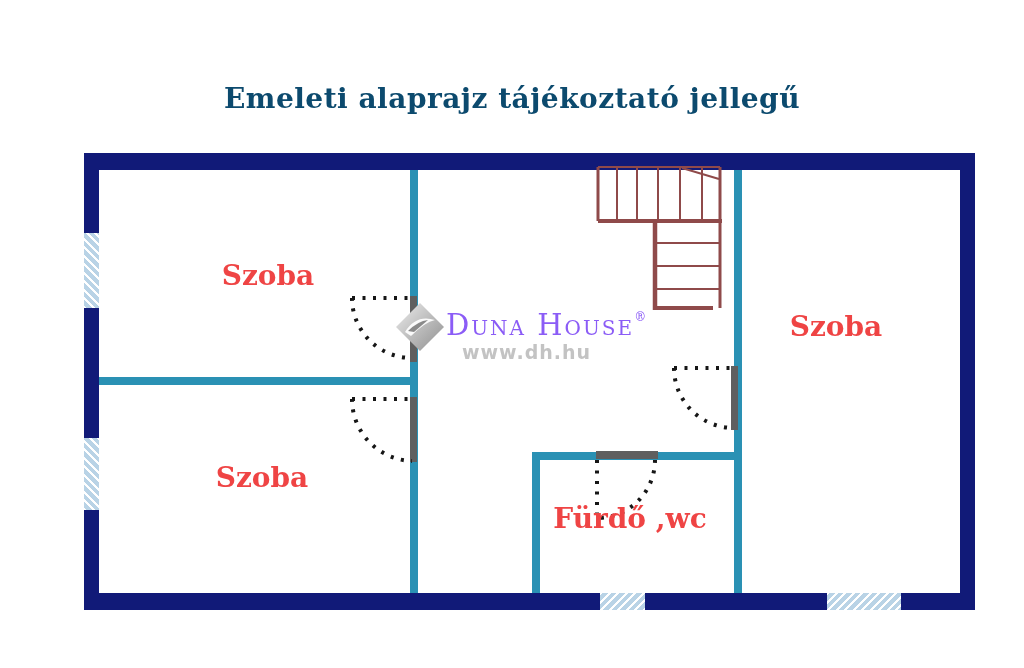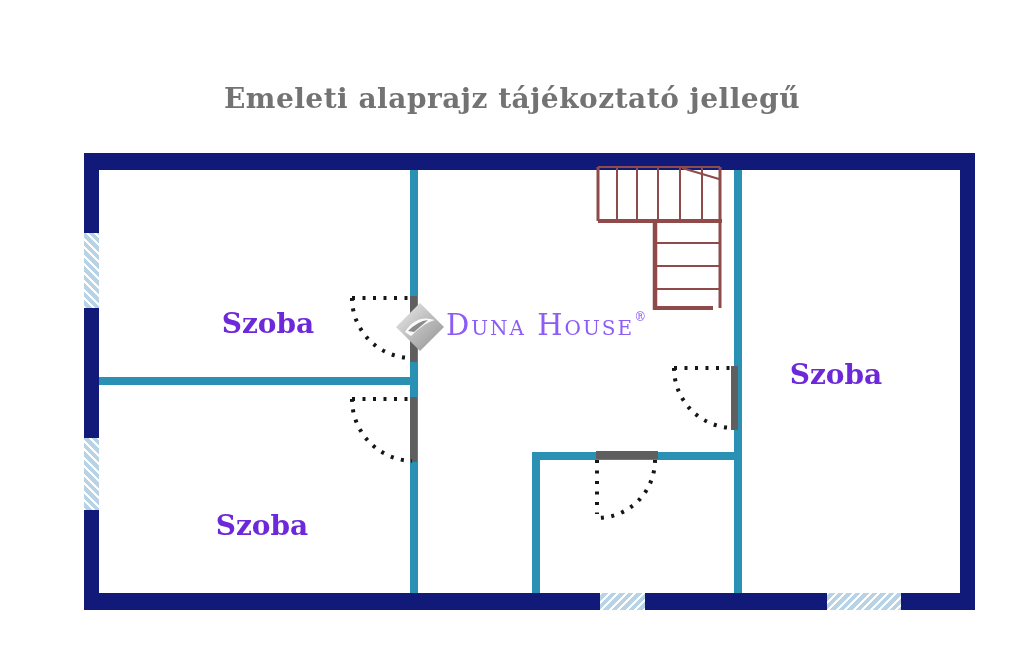--- a/index.html
+++ b/index.html
@@ -2,29 +2,29 @@
 <html><head>
 <meta charset="utf-8">
 <style>
   html,body{margin:0;padding:0;background:#ffffff;}
   .canvas{
     position:relative;width:1024px;height:668px;background:#ffffff;
     font-family:"DejaVu Serif","Liberation Serif",serif;overflow:hidden;
   }
   .title{
     position:absolute;left:0;top:82px;width:1024px;text-align:center;
-    font-size:28px;font-weight:bold;color:#737373;letter-spacing:.5px;
+    font-size:28px;font-weight:bold;color:#0c4a6e;letter-spacing:.5px;
   }
   .wall{position:absolute;background:#111a78;}
   .iwall{position:absolute;background:#2a91b4;}
   .win-v{position:absolute;background:repeating-linear-gradient(45deg,#ffffff 0 2px,#b9d3e6 2px 6px);}
   .win-h{position:absolute;background:repeating-linear-gradient(135deg,#ffffff 0 2px,#b9d3e6 2px 6px);}
   .room-label{
     position:absolute;transform:translate(-50%,-50%);
-    font-size:28px;font-weight:bold;color:#6d28d9;white-space:nowrap;margin-top:48px;
+    font-size:28px;font-weight:bold;color:#ef4444;white-space:nowrap;
   }
   .overlay{position:absolute;left:0;top:0;}
   .wm{position:absolute;color:#bfbfbf;}
   .wm-brand{
     left:446px;top:308px;font-size:29px;font-variant:small-caps;
     letter-spacing:2px;color:#8b5cf6;white-space:nowrap;
   }
   .wm-reg{font-size:12px;vertical-align:14px;letter-spacing:0;}
   .wm-url{
     left:462px;top:341px;font-family:"DejaVu Sans","Liberation Sans",sans-serif;
@@ -110,18 +110,20 @@
         <stop offset="1" stop-color="#8f8f8f"></stop>
       </linearGradient>
     </defs>
     <polygon points="26,2 50,26 26,50 2,26" fill="url(#dg)"></polygon>
     <path d="M 11 31 Q 22 13 41 19 Q 31 21 17 35 Z" fill="#ffffff" opacity="0.92"></path>
     <path d="M 14 30 Q 24 20 34 19 L 20 31 Z" fill="#6e6e6e" opacity="0.8"></path>
   </svg>
   <div class="wm wm-brand">
     <span>Duna House</span><span class="wm-reg">®</span>
   </div>
+  <div class="wm wm-url">www.dh.hu</div>
 
   <div class="room-label" style="left:268px;top:275px;">Szoba</div>
   <div class="room-label" style="left:262px;top:477px;">Szoba</div>
   <div class="room-label" style="left:836px;top:326px;">Szoba</div>
+  <div class="room-label" style="left:630px;top:518px;">Fürdő ,wc</div>
 
 </div>
 
 </body></html>

